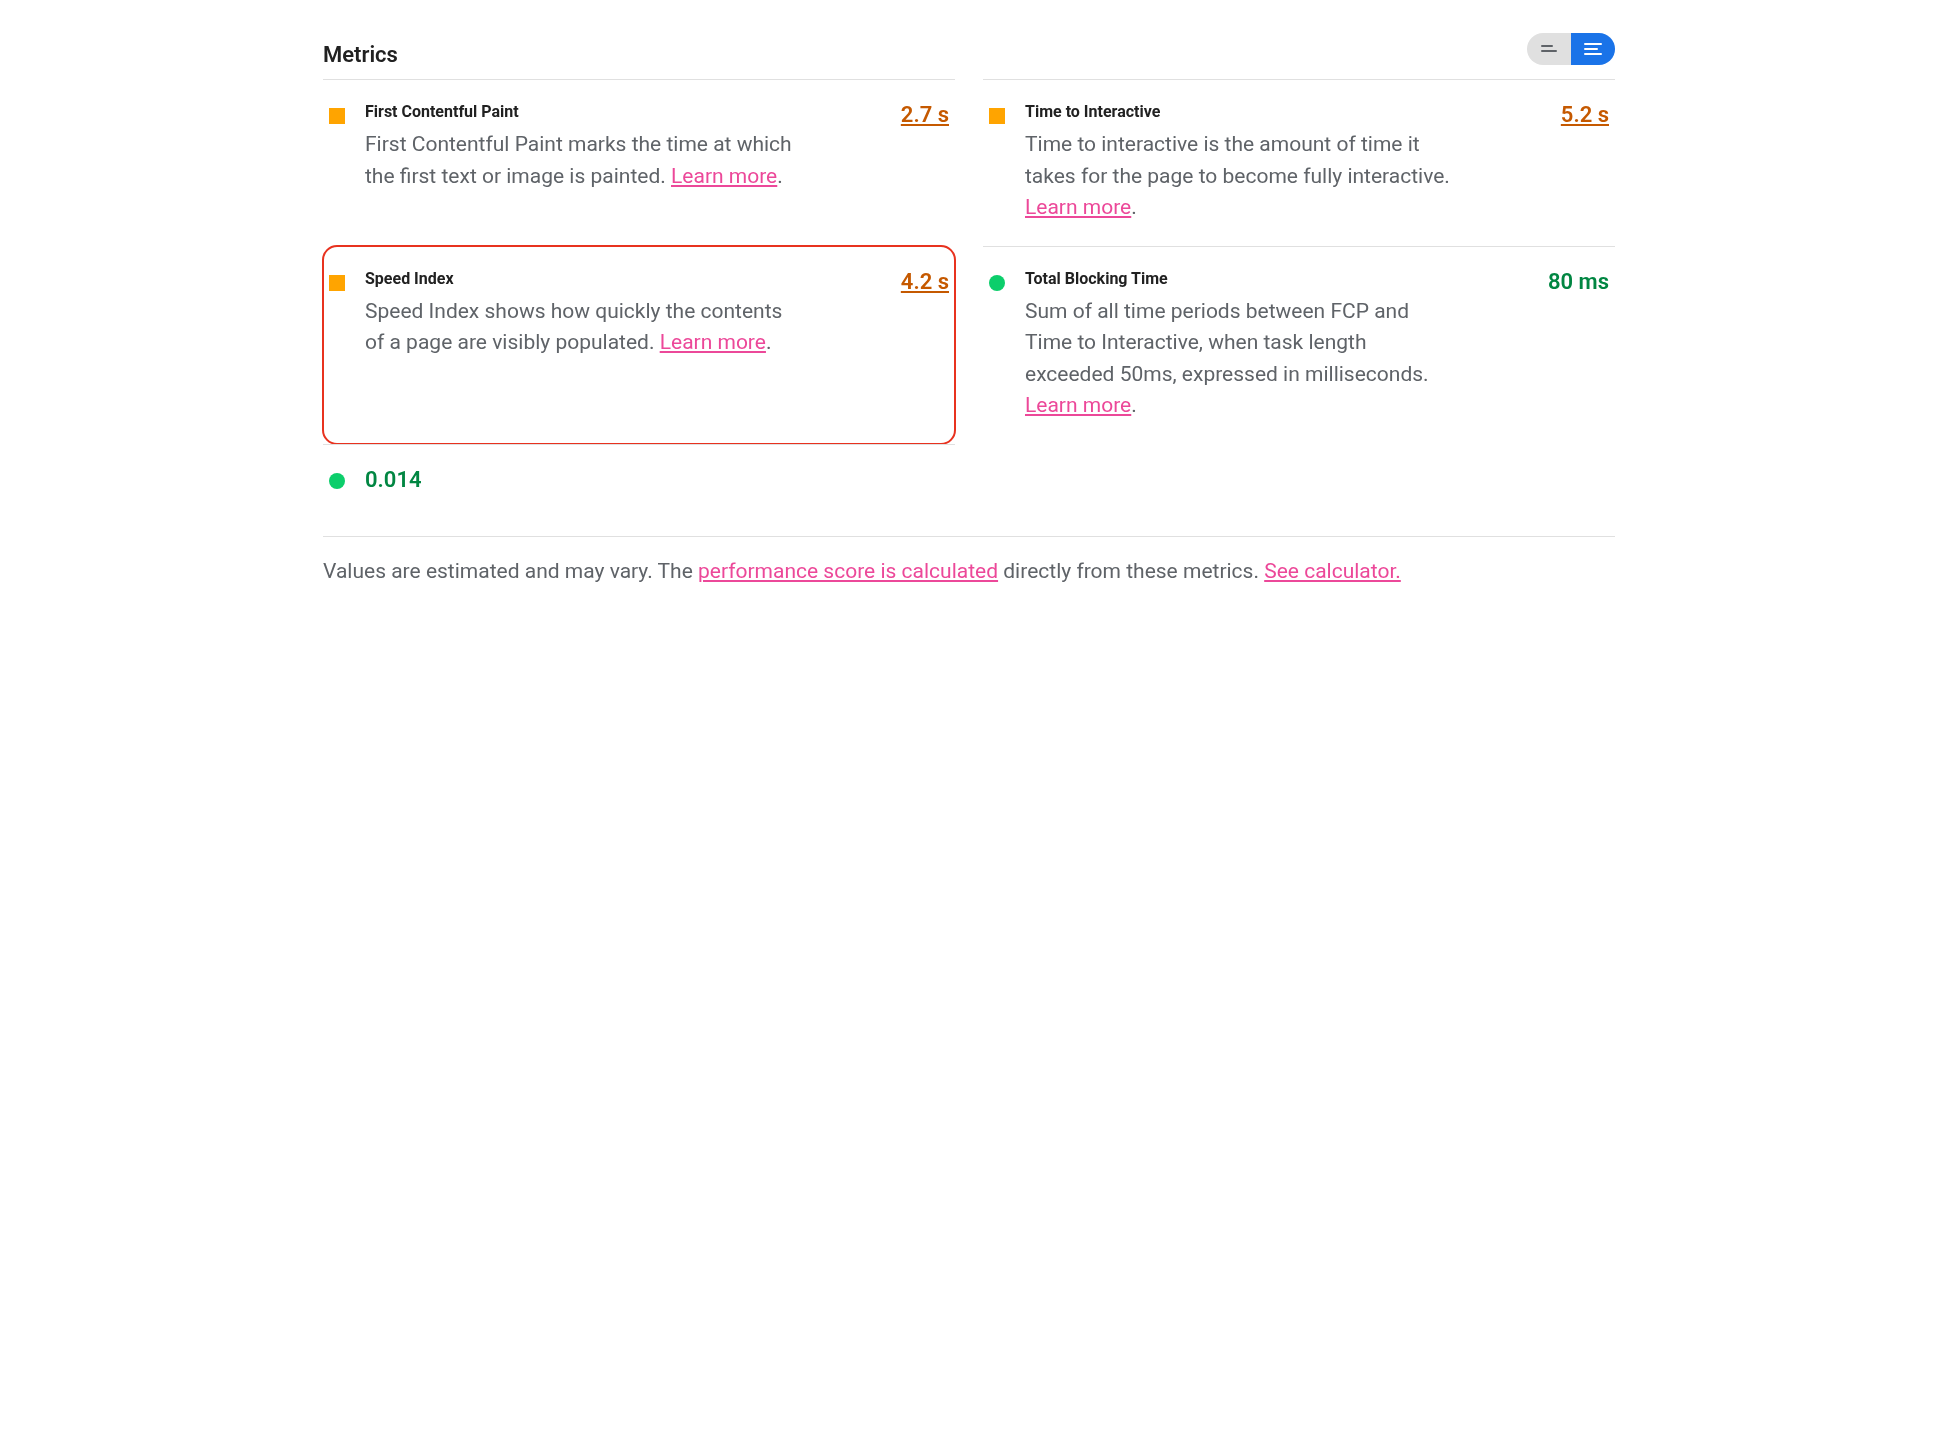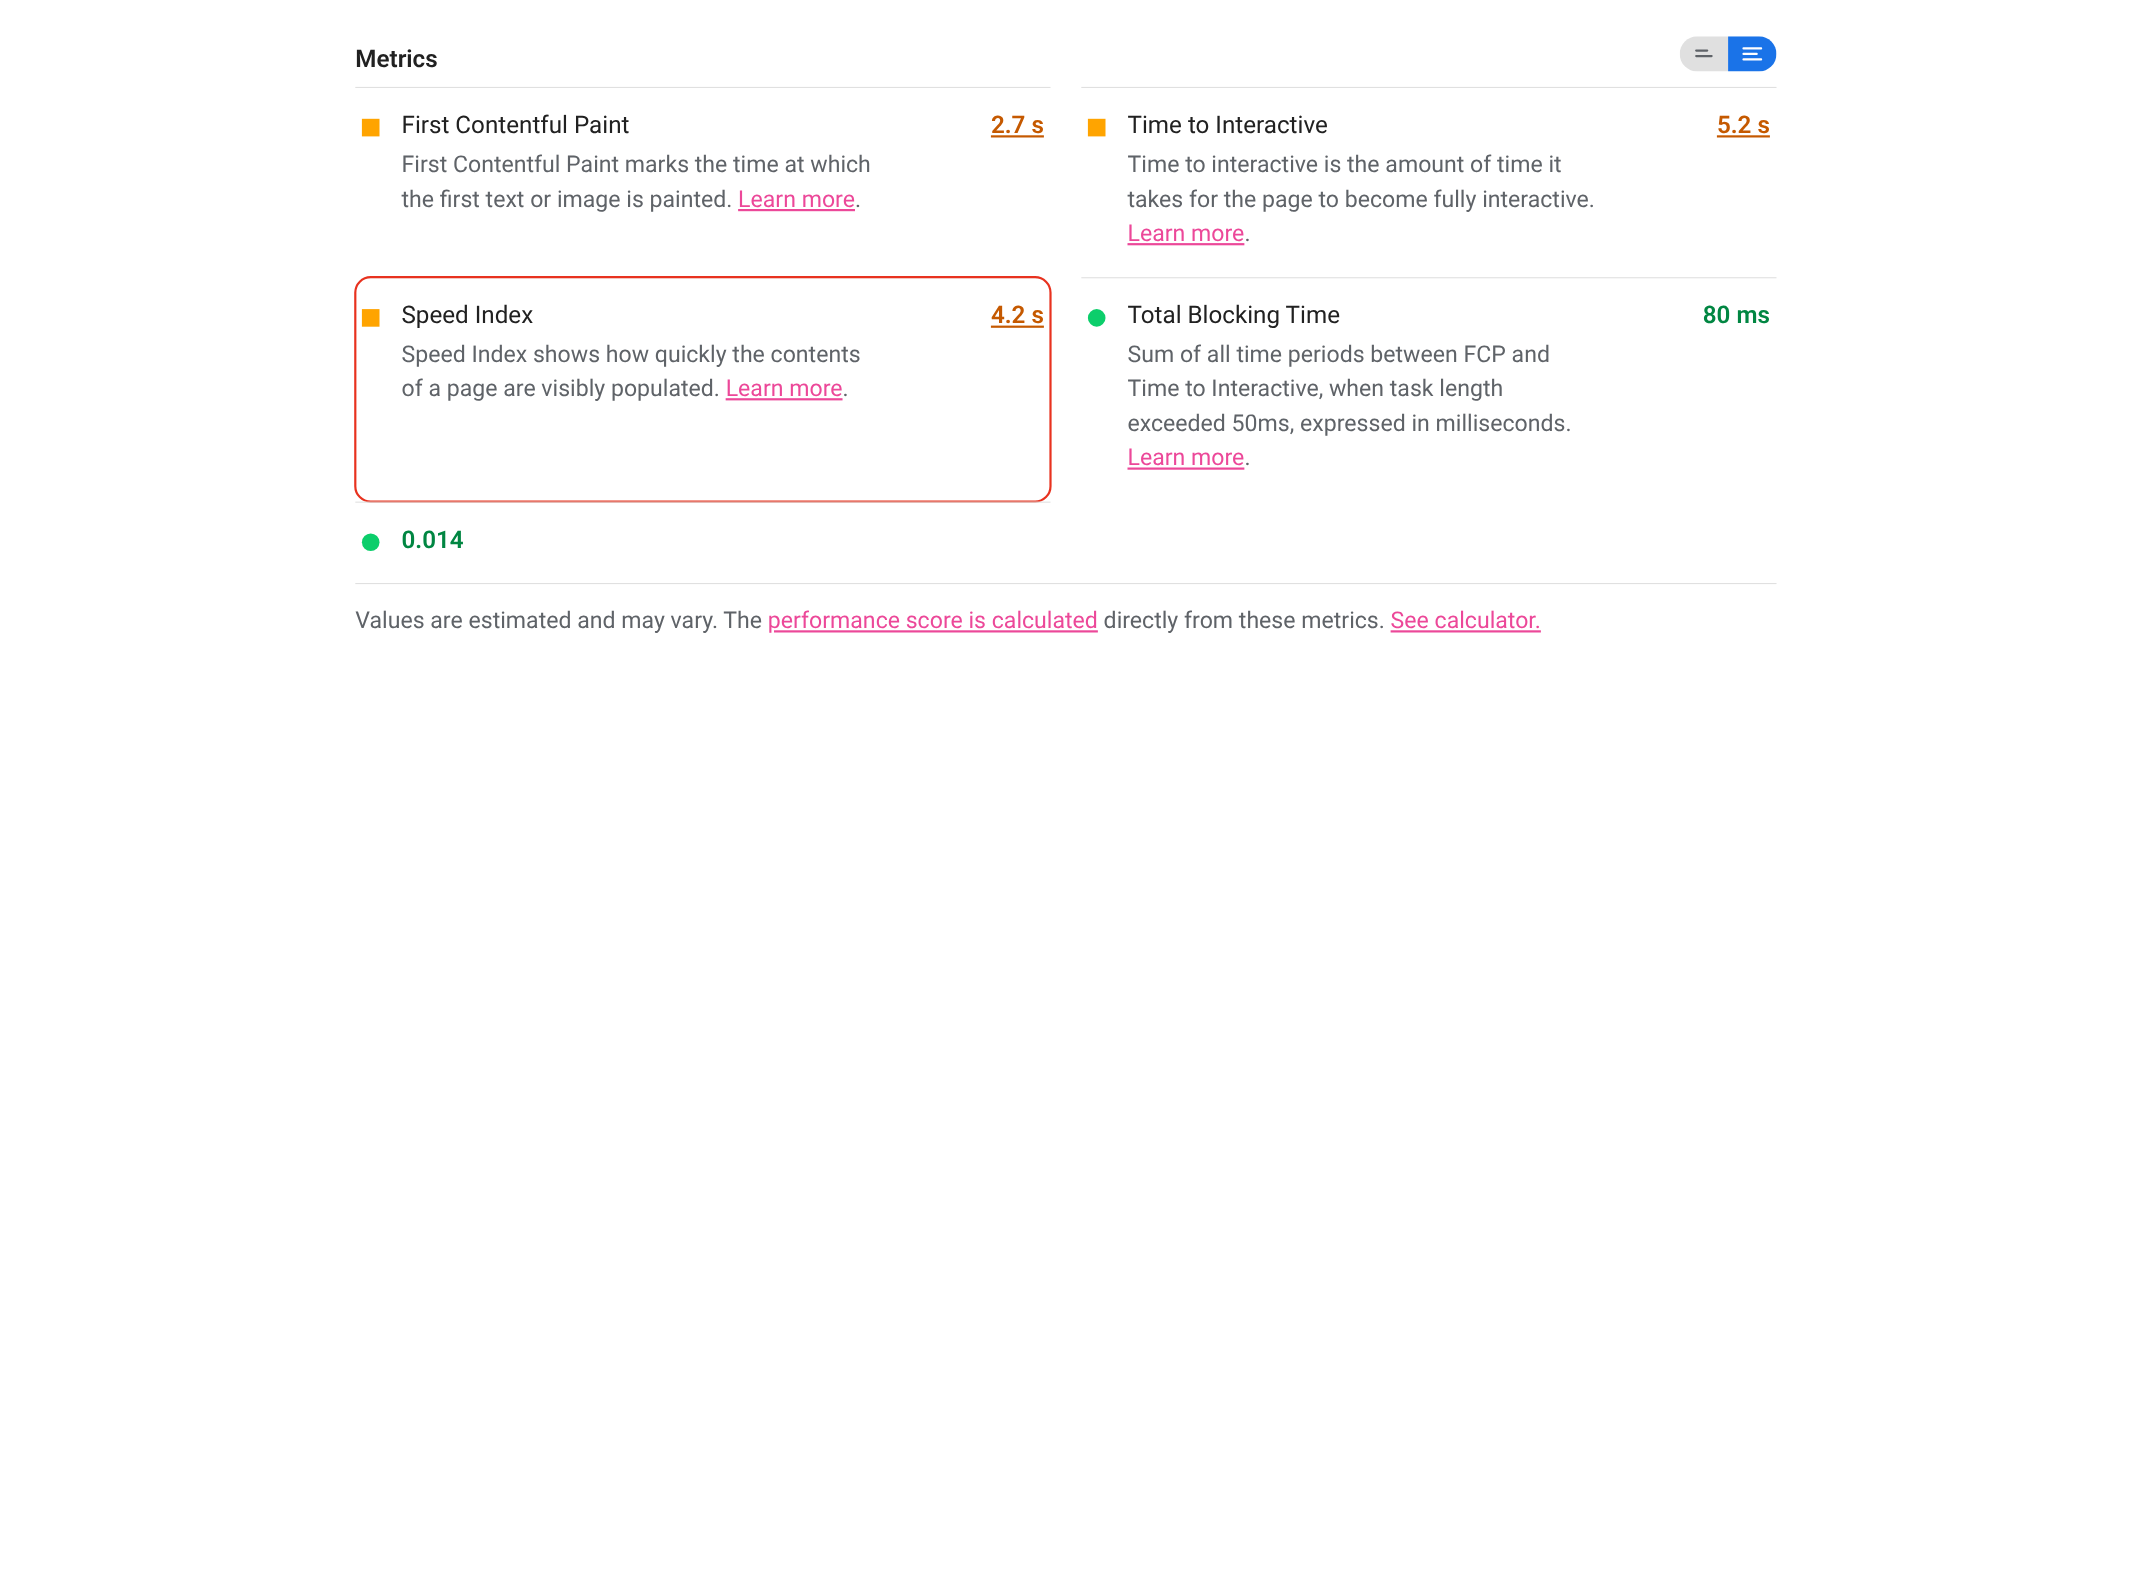--- a/index.html
+++ b/index.html
@@ -114,22 +114,22 @@
     width: 16px; height: 16px; background: #0CCE6B; border-radius: 50%;
   }
   .icon-triangle-red {
     width: 0; height: 0;
     border-left: 9px solid transparent;
     border-right: 9px solid transparent;
     border-bottom: 16px solid #FF4E42;
   }
   .metric-body { max-width: 430px; }
   .metric-name {
-    font-size: 22px;
-    font-weight: 400;
+    font-size: 16px;
+    font-weight: 700;
     color: #212121;
     margin-bottom: 8px;
   }
   .metric-desc {
     font-size: 21px;
     line-height: 1.5;
     color: #5F6368;
   }
   .metric-desc .learn-link,
   .footer .learn-link {
@@ -143,21 +143,21 @@
     font-weight: 600;
     white-space: nowrap;
     padding-right: 6px;
   }
   .value-orange { color: #C55900; text-decoration: underline; }
   .value-green  { color: #018642; }
   .value-red    { color: #E8321F; }
 
   .footer {
     border-top: 1px solid #E0E0E0;
-    margin-top: 4px;
+    margin-top: 22px;
     padding-top: 22px;
     font-size: 21px;
     color: #5F6368;
   }
 </style>
 </head>
 <body>
 
 <div class="container">
 

